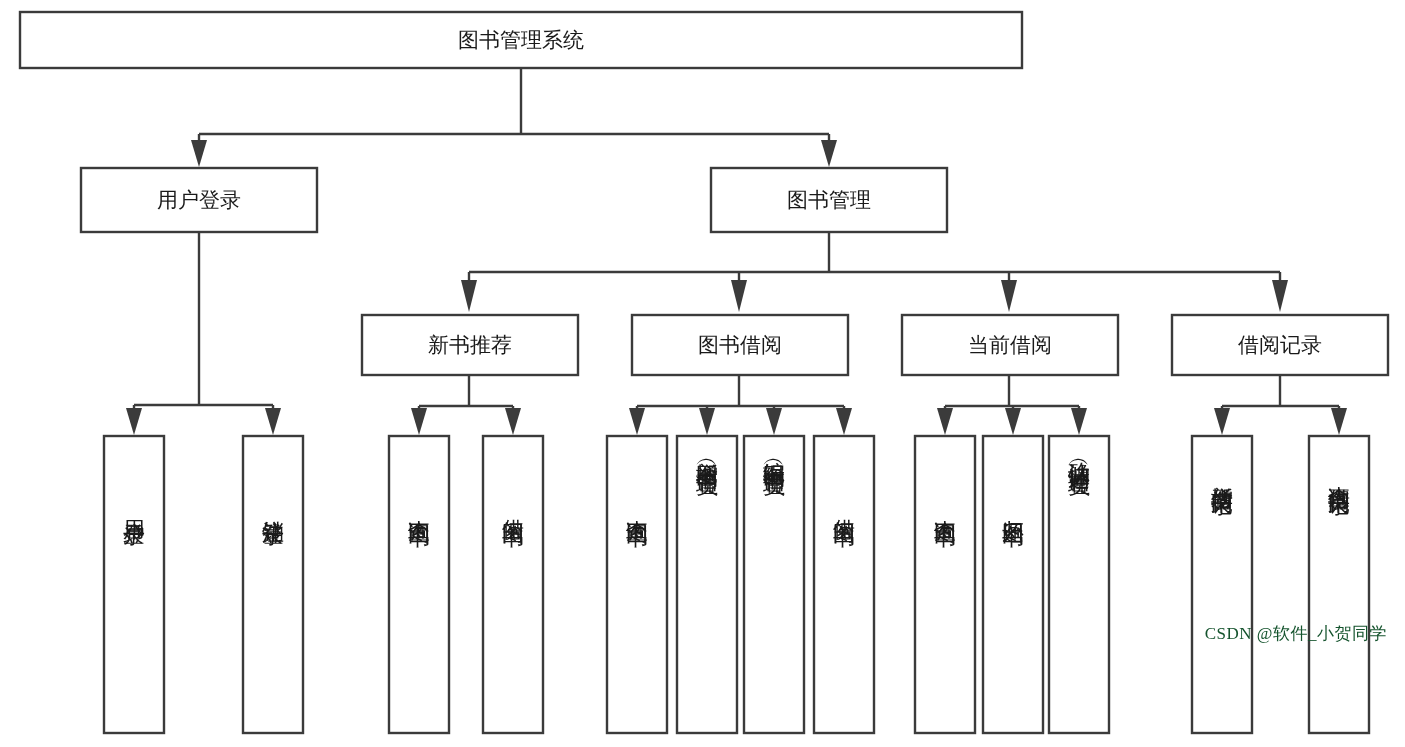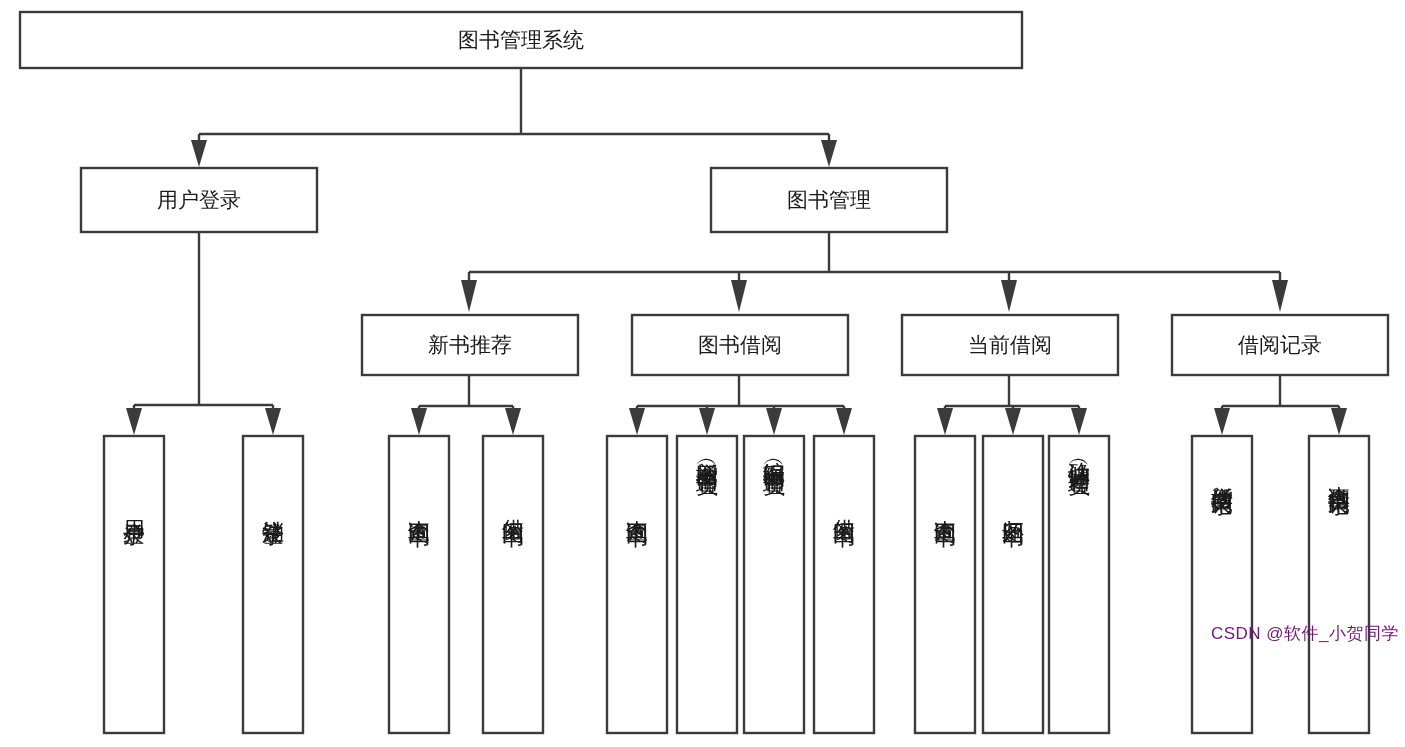--- a/index.html
+++ b/index.html
@@ -61,25 +61,25 @@
     text-orientation: upright;
     font-family: "DejaVu Sans", "Liberation Sans", sans-serif;
     font-size: 22px;
     line-height: 1.08;
     letter-spacing: 2px;
     color: #1a1a1a;
     white-space: nowrap;
   }
   .watermark {
     position: absolute;
-    right: 6px;
+    right: 18px;
     bottom: 4px;
-    font-family: Liberation Sans, sans-serif;
+    font-family: Liberation Serif, serif;
     font-size: 17px;
-    color: #701a75;
+    color: #14532d;
     letter-spacing: 0.5px;
     white-space: nowrap;
   }
 </style>
 </head>
 <body>
 
 <div id="diagram-root">
 
   <svg id="tree-svg" viewBox="0 0 1405 747">

